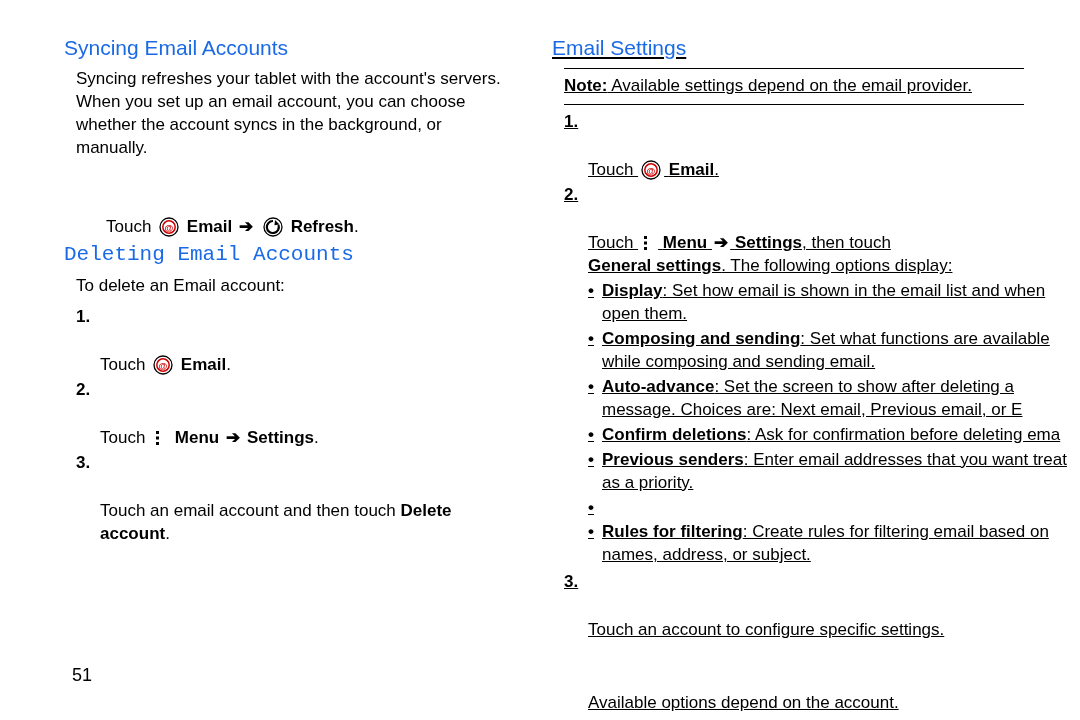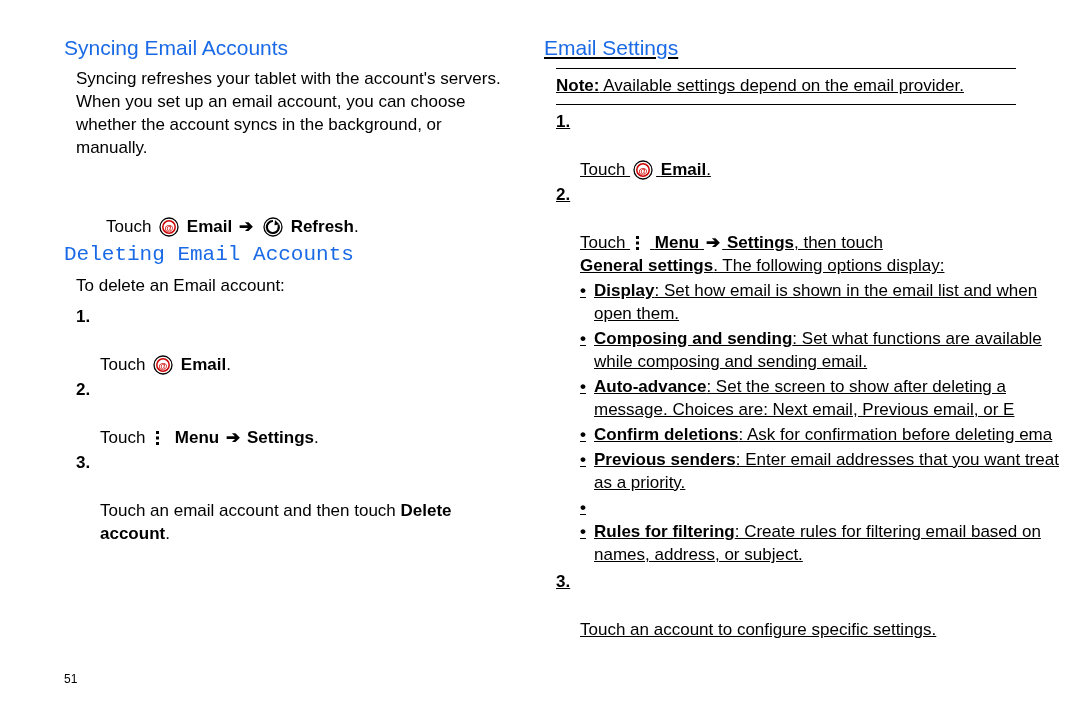--- a/index.html
+++ b/index.html
@@ -11,20 +11,21 @@
     width: 1080px;
     height: 720px;
     overflow: hidden;
   }
   .page {
     display: flex;
     padding: 34px 8px 0 64px;
     box-sizing: border-box;
     height: 100%;
     position: relative;
+    justify-content: space-between;
   }
   .col {
     width: 480px;
     padding-right: 28px;
     box-sizing: border-box;
     font-size: 17px;
     line-height: 1.35;
   }
   .col.right {
     width: 520px;
@@ -74,23 +75,23 @@
   .icon {
     display: inline-block;
     vertical-align: middle;
     margin: 0 3px;
     position: relative;
     top: -1px;
   }
   .icon svg { display: block; }
   .pagenum {
     position: absolute;
-    left: 64px;
+    left: 72px;
     bottom: 34px;
-    font-size: 12px;
+    font-size: 18px;
   }
   .hr {
     border: none;
     border-top: 1px solid #000;
     margin: 4px 0 6px 12px;
     width: 460px;
   }
   .note-block { margin-left: 12px; margin-bottom: 6px; }
   .spaced-top { margin-top: 14px; font-family: Liberation Mono, monospace; }
 </style>
@@ -240,17 +241,21 @@
     <div class="bullet-row">
       <div class="bullet-dot">•</div>
       <div><span class="bold">Rules for filtering</span><span>: Create rules for filtering email based on names, address, or subject.</span></div>
     </div>
 
     <div class="step-row" style="margin-top:4px;">
       <div class="step-num">3.</div>
       <div class="step-text">Touch an account to configure specific settings.</div>
     </div>
 
+    <div class="step-row">
+      <div class="step-num"></div>
+      <div class="step-text">Available options depend on the account.</div>
+    </div>
 
   </div>
 
   <div class="pagenum">51</div>
 </div>
 
 </body></html>

